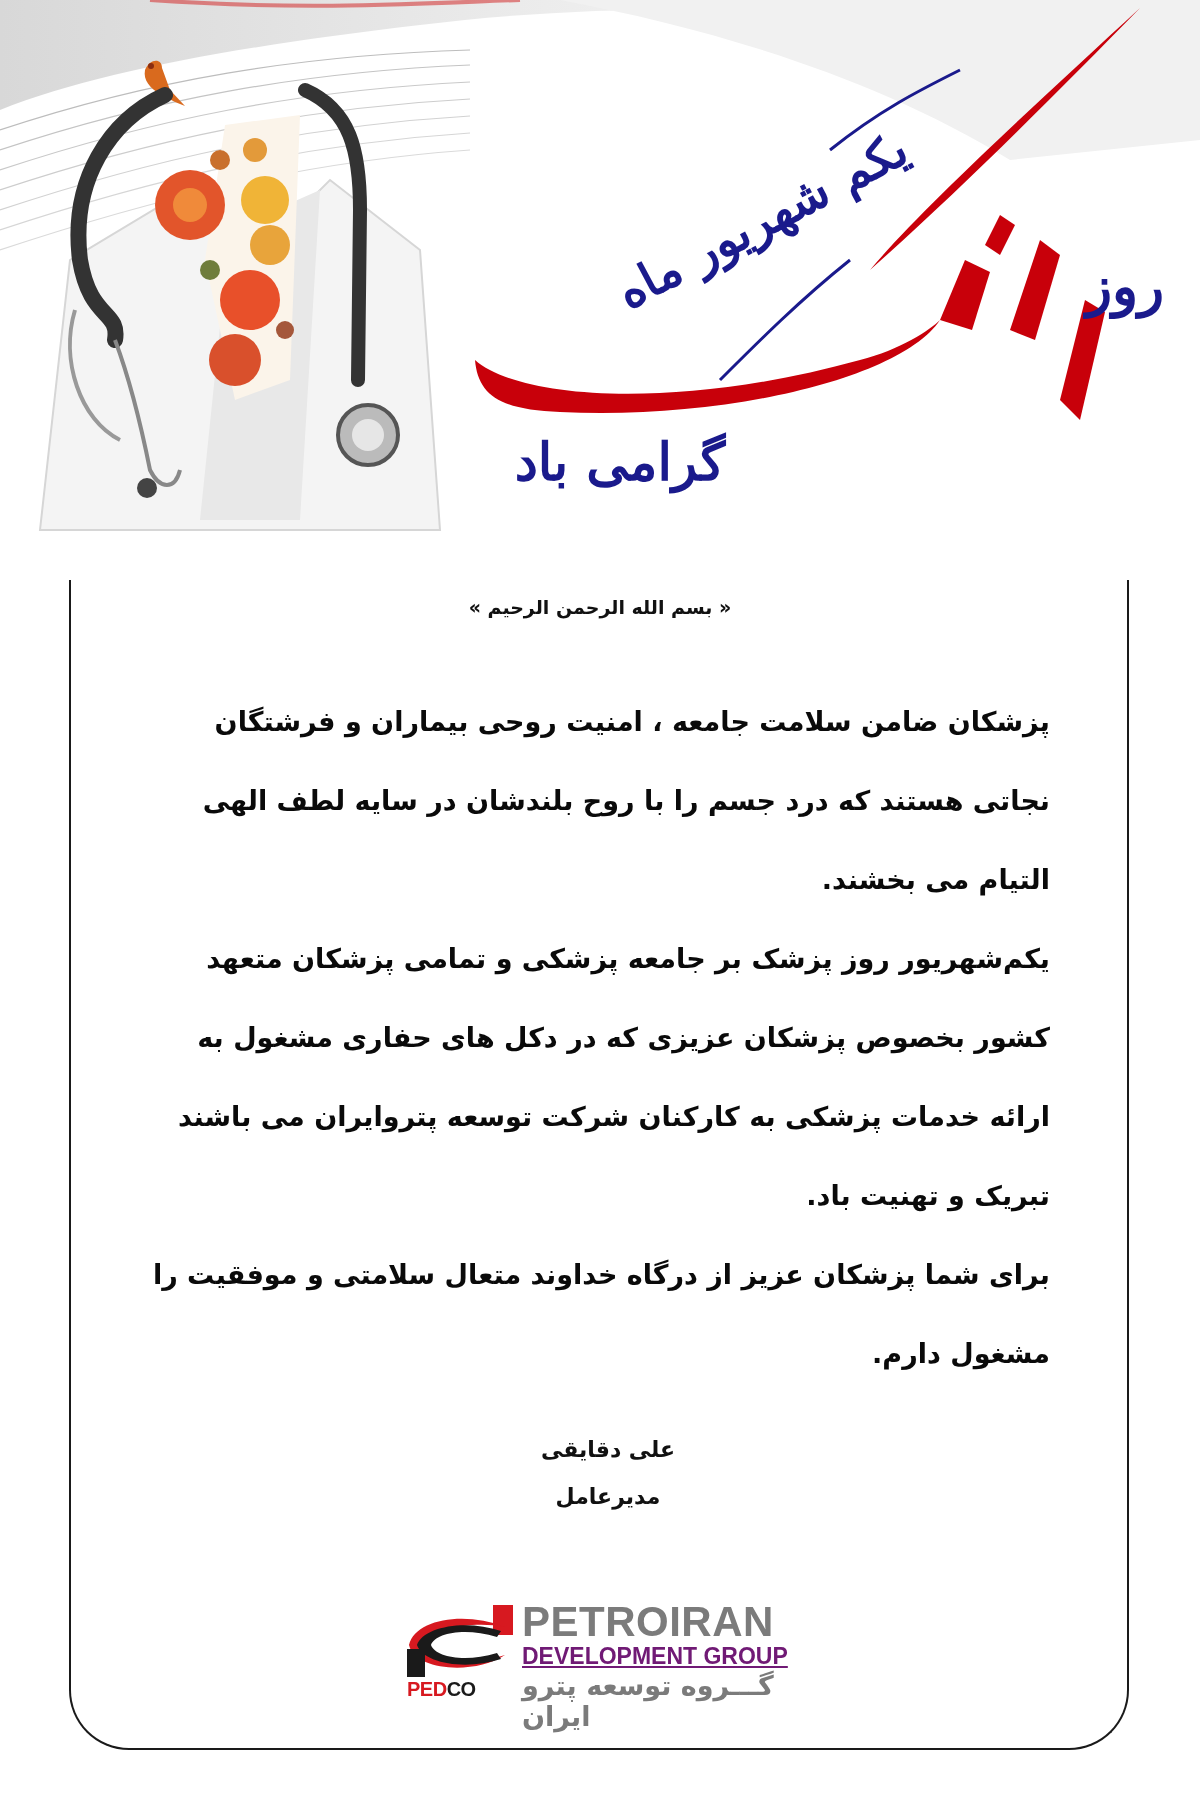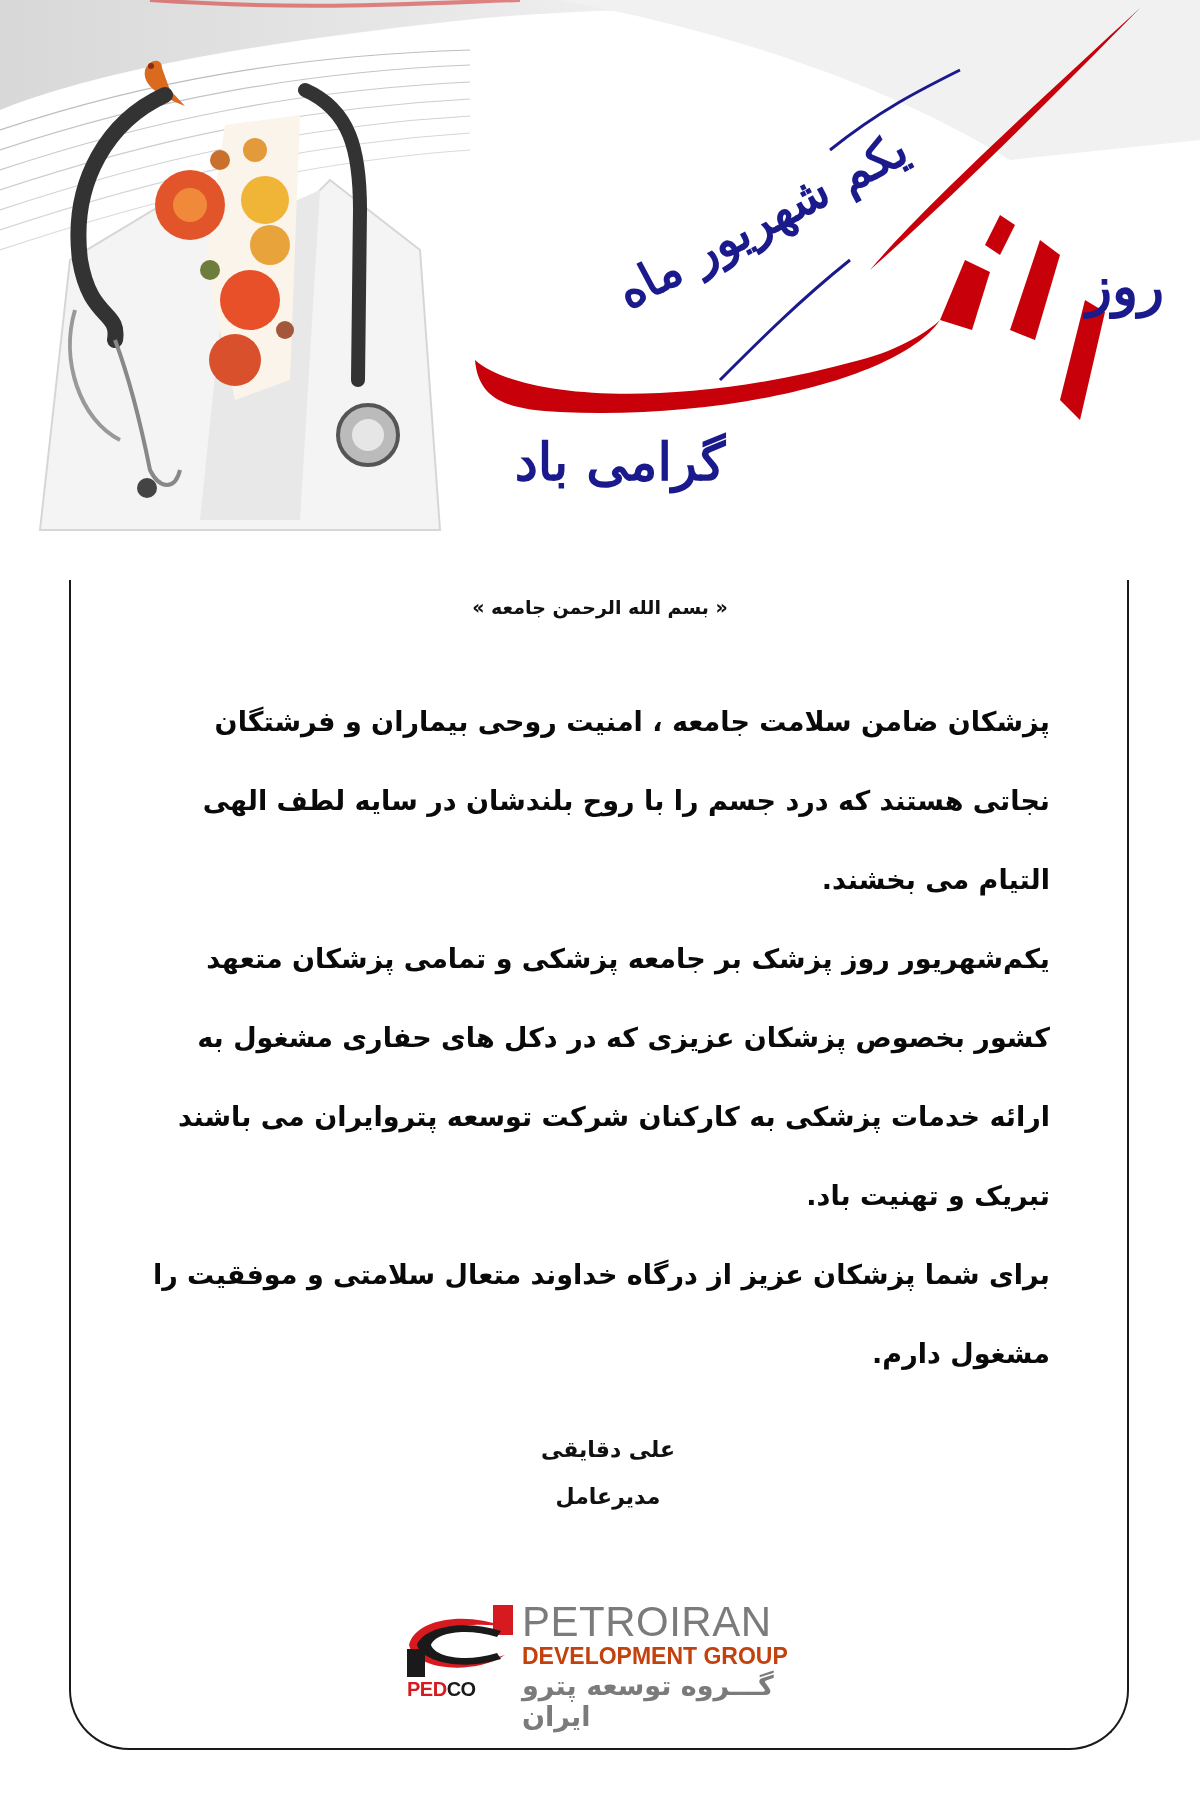--- a/index.html
+++ b/index.html
@@ -29,22 +29,22 @@
   .line { height: 79px; line-height: 44px; white-space: nowrap; margin-left: 30px; }
   .sig { position: absolute; left: 0; width: 1200px; text-align: center; direction: rtl; font-weight: bold; color: #111; font-size: 22px; margin-left: 8px; }
   .sig-name { top: 1437px; }
   .sig-title { top: 1484px; }
 
   .logo { position: absolute; left: 405px; top: 1600px; width: 400px; height: 110px; }
   .logo-mark { position: absolute; left: 0; top: 5px; width: 110px; height: 74px; }
   .logo-pedco { position: absolute; left: 2px; top: 78px; font-family: "Liberation Sans", sans-serif; font-weight: bold; font-size: 20px; letter-spacing: -0.5px; }
   .logo-pedco .ped { color: #d71920; }
   .logo-pedco .co { color: #1a1a1a; }
-  .logo-title { position: absolute; left: 117px; top: 0; font-family: "Liberation Sans", sans-serif; font-weight: normal; font-size: 42px; color: #7b7b7b; line-height: 44px; letter-spacing: 0.5px; }
-  .logo-sub { position: absolute; left: 117px; top: 43px; font-family: "Liberation Sans", sans-serif; font-weight: bold; font-size: 23px; color: #c2410c; line-height: 26px; }
+  .logo-title { position: absolute; left: 117px; top: 0; font-family: "Liberation Sans", sans-serif; font-weight: bold; font-size: 42px; color: #7b7b7b; line-height: 44px; letter-spacing: 0.5px; }
+  .logo-sub { position: absolute; left: 117px; top: 43px; font-family: "Liberation Sans", sans-serif; font-weight: bold; font-size: 23px; color: #701a75; line-height: 26px; text-decoration: underline; }
   .logo-fa { position: absolute; left: 117px; top: 70px; width: 280px; direction: rtl; text-align: left; font-weight: bold; font-size: 27px; color: #7b7b7b; }
 </style>
 </head>
 <body>
 
 <div class="banner">
   <svg class="swoosh-bg" viewBox="0 0 1200 540">
     <defs>
       <linearGradient id="gsw" x1="0" y1="0" x2="1" y2="0">
         <stop offset="0" stop-color="#d8d8d8"></stop>
@@ -105,21 +105,21 @@
     <text x="1125" y="305" font-family="DejaVu Serif, serif" font-size="54" font-weight="bold" fill="#1a1a8c" text-anchor="middle" direction="rtl">روز</text>
     <text x="770" y="235" font-family="DejaVu Serif, serif" font-size="48" font-weight="bold" fill="#1a1a8c" text-anchor="middle" transform="rotate(-28 770 235)" direction="rtl">یکم شهریور ماه</text>
     <text x="620" y="480" font-family="DejaVu Serif, serif" font-size="52" font-weight="bold" fill="#1a1a8c" text-anchor="middle" direction="rtl">گرامی باد</text>
     <path d="M720 380 C760 340 800 300 850 260" stroke="#1a1a8c" stroke-width="3" fill="none"></path>
     <path d="M830 150 C880 110 920 90 960 70" stroke="#1a1a8c" stroke-width="3" fill="none"></path>
   </svg>
 </div>
 
 <div class="card"></div>
 
-<div class="bismillah">« بسم الله الرحمن جامعه »</div>
+<div class="bismillah">« بسم الله الرحمن الرحیم »</div>
 
 <div class="body-text">
   <div class="line">پزشکان ضامن سلامت جامعه ، امنیت روحی بیماران و فرشتگان</div>
   <div class="line">نجاتی هستند که درد جسم را با روح بلندشان در سایه لطف الهی</div>
   <div class="line">التیام می بخشند.</div>
   <div class="line">یکم‌شهریور روز پزشک بر جامعه پزشکی و تمامی پزشکان متعهد</div>
   <div class="line">کشور بخصوص پزشکان عزیزی که در دکل های حفاری مشغول به</div>
   <div class="line">ارائه خدمات پزشکی به کارکنان شرکت توسعه پتروایران می باشند</div>
   <div class="line">تبریک و تهنیت باد.</div>
   <div class="line">برای شما پزشکان عزیز از درگاه خداوند متعال سلامتی و موفقیت را</div>

